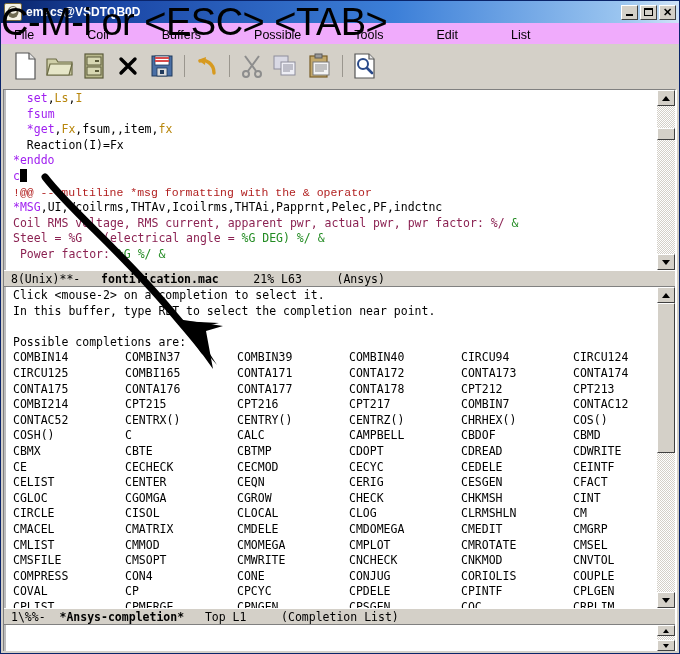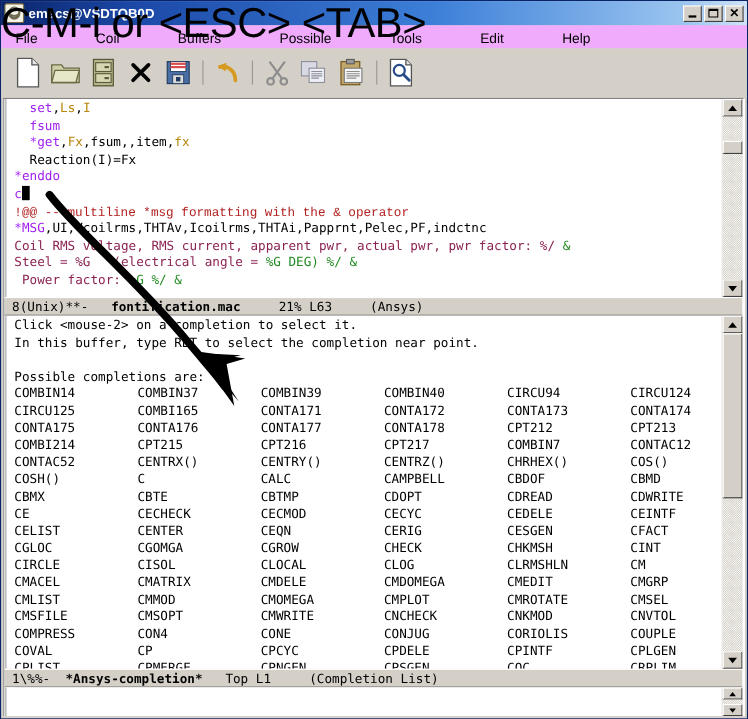--- a/index.html
+++ b/index.html
@@ -185,21 +185,21 @@
     </div>
   </div>
 
   <div class="menubar">
     <div class="mi">File</div>
     <div class="mi">Coil</div>
     <div class="mi">Buffers</div>
     <div class="mi">Possible</div>
     <div class="mi">Tools</div>
     <div class="mi">Edit</div>
-    <div class="mi">Help</div>
+    <div class="mi">List</div>
   </div>
 
   <div class="toolbar">
     <div class="tool">
       <svg width="24" height="28" viewBox="0 0 24 28">
         <path d="M2 1 h13 l6 6 v20 h-19 z" fill="#ffffff" stroke="#555" stroke-width="1.2"></path>
         <path d="M15 1 v6 h6" fill="#e4e4e4" stroke="#555" stroke-width="1.2"></path>
       </svg>
     </div>
     <div class="tool">

